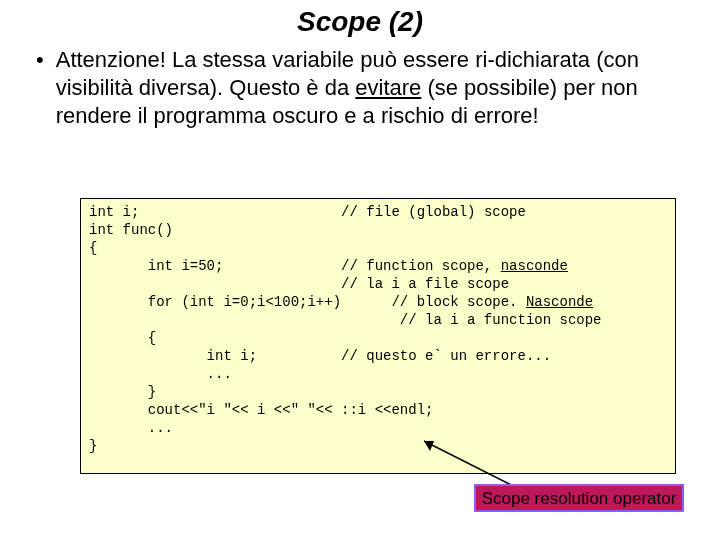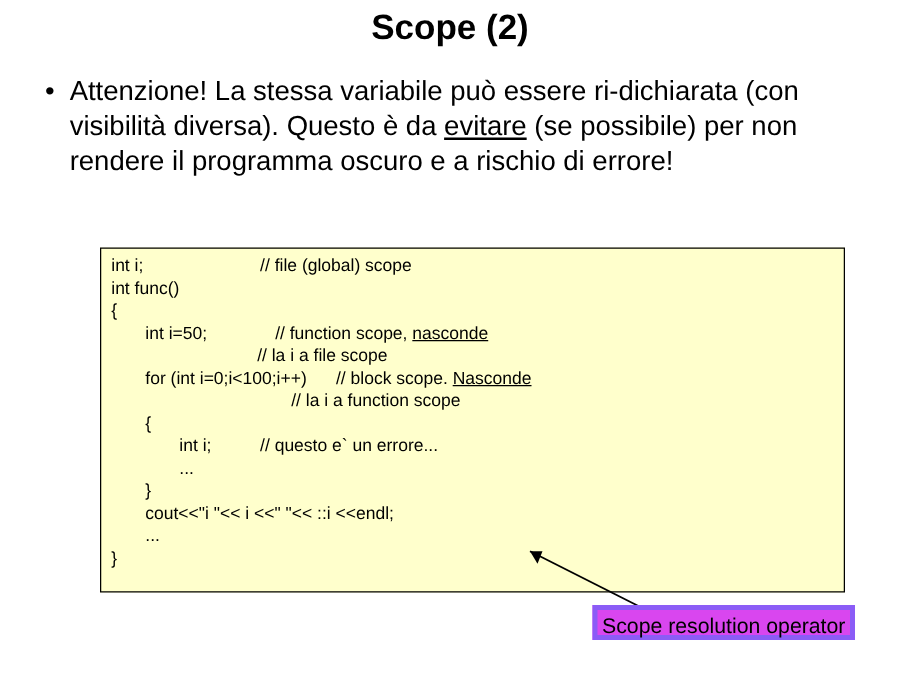--- a/index.html
+++ b/index.html
@@ -10,22 +10,23 @@
     background: #fff;
     font-family: Arial, Helvetica, sans-serif;
     color: #000;
     position: relative;
     overflow: hidden;
   }
   .title {
     text-align: center;
     font-size: 28px;
     font-weight: bold;
+    font-style: italic;
     margin-top: 6px;
-    margin-bottom: 21px;
+    margin-bottom: 8px;
   }
   .bullet-row {
     display: flex;
     align-items: flex-start;
     padding: 0 48px 0 36px;
   }
   .bullet-dot {
     font-size: 22px;
     line-height: 28px;
     margin-right: 12px;
@@ -38,34 +39,34 @@
   .codebox {
     position: absolute;
     left: 80px;
     top: 198px;
     width: 596px;
     height: 276px;
     background: #ffffcc;
     border: 1px solid #000;
     box-sizing: border-box;
     padding: 4px 8px;
-    font-family: Liberation Sans, sans-serif;
+    font-family: Liberation Mono, monospace;
     font-size: 14px;
     line-height: 18px;
     white-space: pre;
   }
   .cu { text-decoration: underline; }
   .callout {
     position: absolute;
     left: 474px;
     top: 484px;
     width: 210px;
     height: 28px;
-    background: #d946ef;
-    border: 4px solid #8b5cf6;
+    background: #be185d;
+    border: 2px solid #8b5cf6;
     box-sizing: border-box;
     font-size: 17px;
     text-align: center;
     line-height: 26px;
   }
   .arrow {
     position: absolute;
     left: 416px;
     top: 435px;
     width: 140px;

